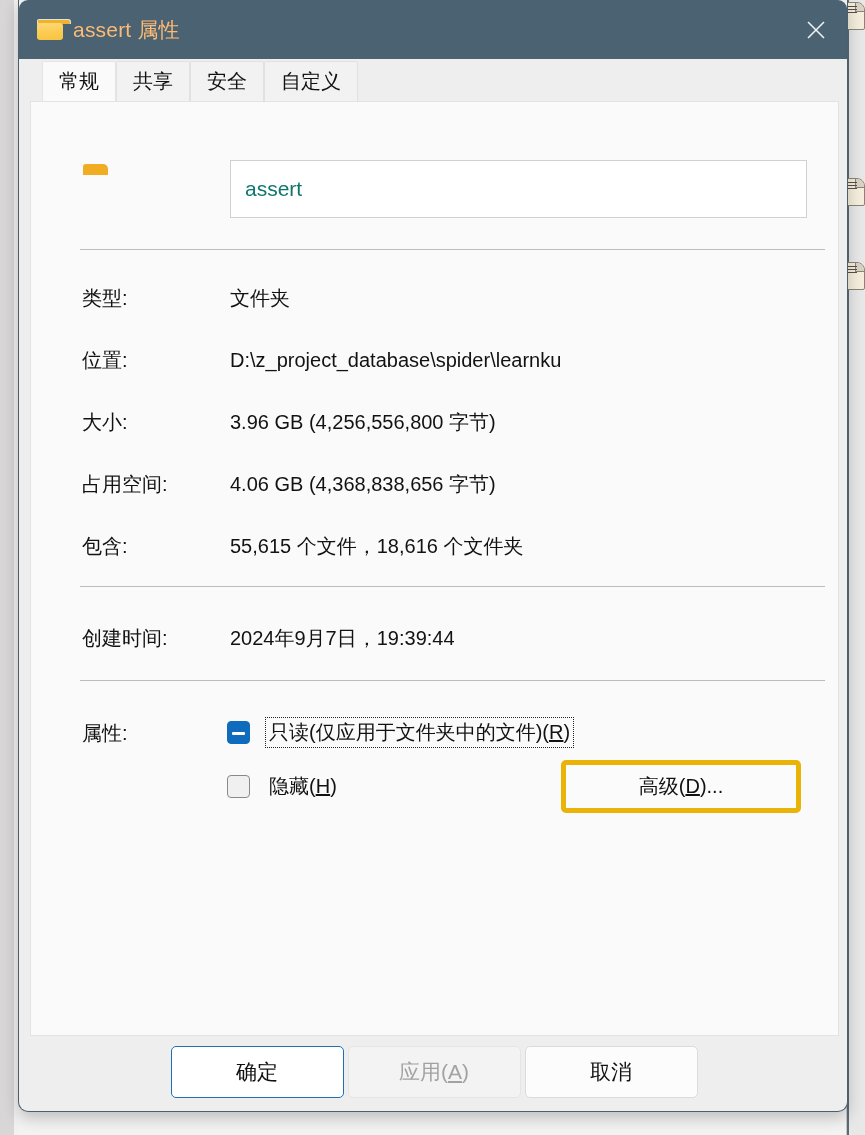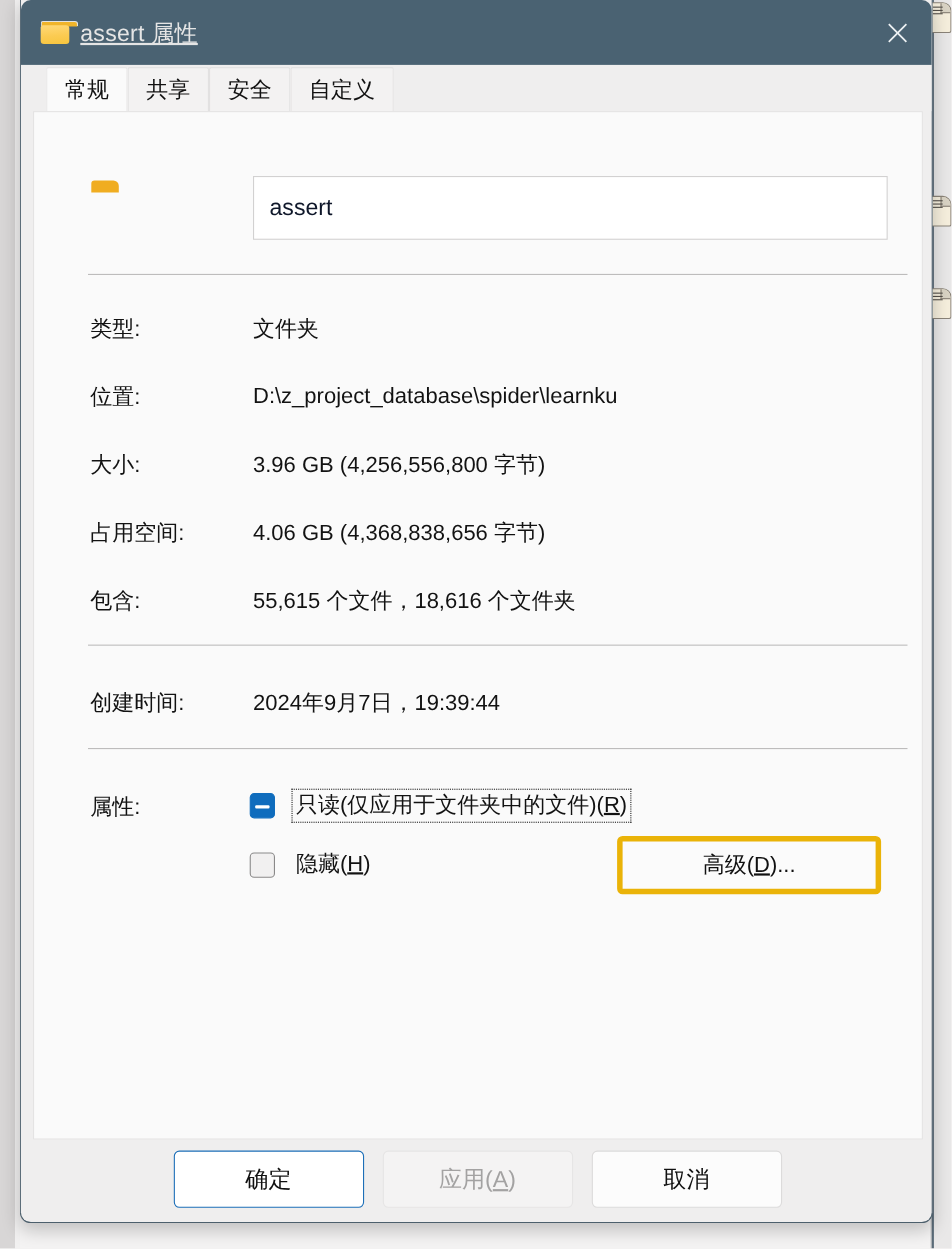--- a/index.html
+++ b/index.html
@@ -119,25 +119,24 @@
   }
   .title-folder-icon .body {
     position: absolute;
     left: 0; top: 4px;
     width: 26px; height: 17px;
     background: linear-gradient(to bottom, #fcd familiar, #f6c game);
     background: linear-gradient(175deg, #ffd978 0%, #fbcb52 55%, #f7c53f 100%);
     border-radius: 2px 3px 3px 3px;
   }
   .title-text {
-    color: #e5e5e5;
+    color: #fdba74;
     font-size: 21px;
     letter-spacing: 0.2px;
     white-space: nowrap;
-    text-decoration: underline;
   }
   .titlebar-close {
     position: absolute;
     right: 0;
     top: 0;
     width: 62px;
     height: 59px;
     display: flex;
     align-items: center;
     justify-content: center;
@@ -218,21 +217,21 @@
     position: absolute;
     left: 199px;
     top: 58px;
     width: 577px;
     height: 58px;
     background: #ffffff;
     border: 1px solid #d2d1d1;
     box-sizing: border-box;
     font-family: inherit;
     font-size: 21px;
-    color: #0f172a;
+    color: #0f766e;
     padding: 0 14px;
     outline: none;
   }
 
   .divider {
     position: absolute;
     left: 49px;
     width: 745px;
     height: 1px;
     background: #bdbcbc;
@@ -333,21 +332,21 @@
   
   .footer {
     position: absolute;
     left: 0;
     top: 1046px;
     width: 830px;
     height: 66px;
     display: flex;
     align-items: flex-start;
     justify-content: center;
-    gap: 17px;
+    gap: 4px;
     box-sizing: border-box;
   }
   .btn {
     width: 173px;
     height: 52px;
     border-radius: 5px;
     font-family: inherit;
     font-size: 21px;
     box-sizing: border-box;
     cursor: default;

